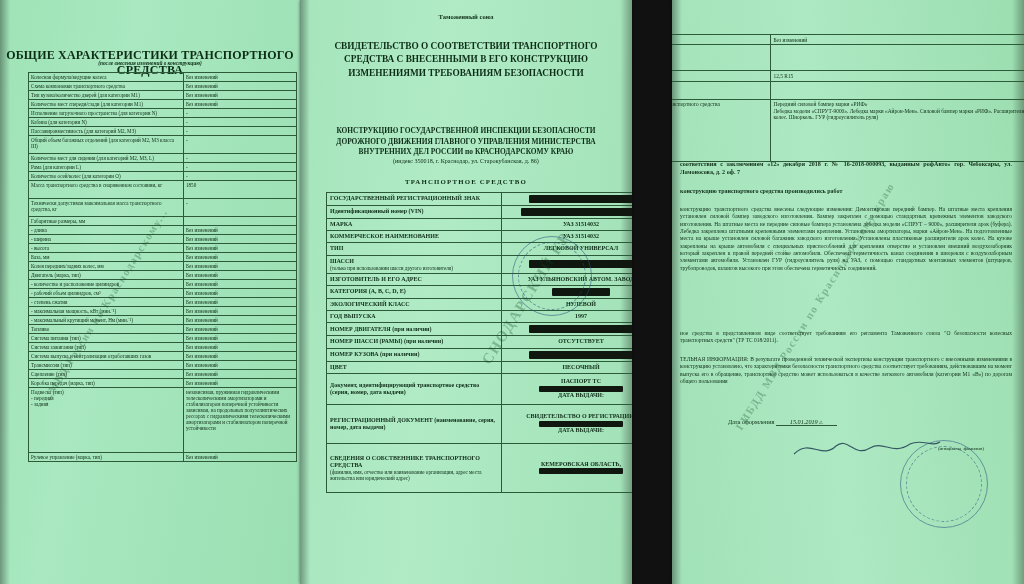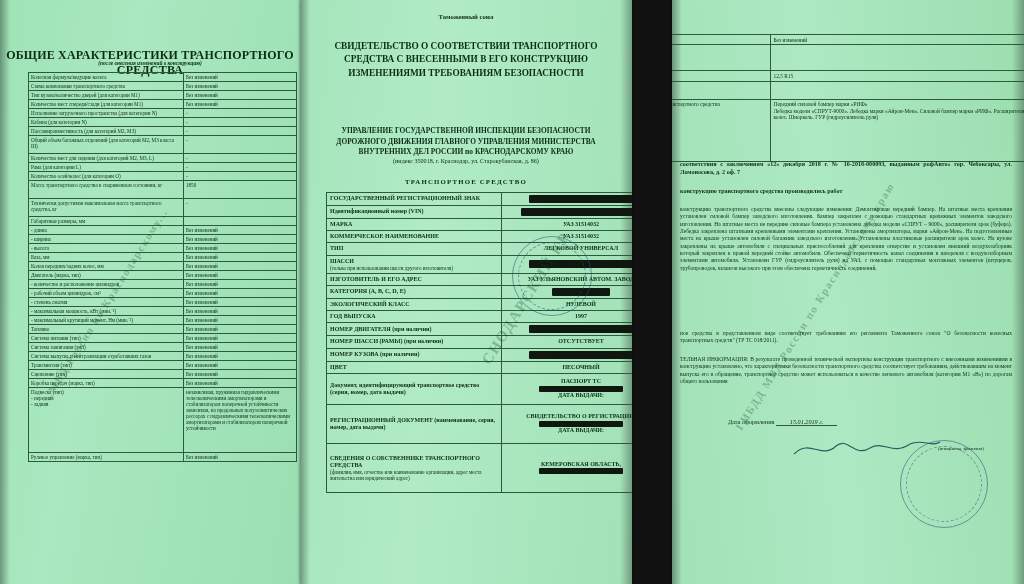--- a/index.html
+++ b/index.html
@@ -334,21 +334,21 @@
 
     <div class="wm diag-wm" style="left:-10px; top:300px;">...МВД России по Краснодарскому...</div>
   </div>
 
   <div class="sheet mid">
     <div class="edge-shadow-l"></div>
     <div class="edge-shadow-r"></div>
 
     <div class="t ttl m-union">Таможенный союз</div>
     <div class="t ttl m-h1">СВИДЕТЕЛЬСТВО О СООТВЕТСТВИИ ТРАНСПОРТНОГО СРЕДСТВА С ВНЕСЕННЫМИ В ЕГО КОНСТРУКЦИЮ ИЗМЕНЕНИЯМИ ТРЕБОВАНИЯМ БЕЗОПАСНОСТИ</div>
-    <div class="t ttl m-h2">УПРАВЛЕНИЕ ГОСУДАРСТВЕННОЙ ИНСПЕКЦИИ БЕЗОПАСНОСТИ ДОРОЖНОГО ДВИЖЕНИЯ ГЛАВНОГО УПРАВЛЕНИЯ МИНИСТЕРСТВА ВНУТРЕННИХ ДЕЛ РОССИИ по КРАСНОДАРСКОМУ КРАЮ</div>
+    <div class="t ttl m-h2">КОНСТРУКЦИЮ ГОСУДАРСТВЕННОЙ ИНСПЕКЦИИ БЕЗОПАСНОСТИ ДОРОЖНОГО ДВИЖЕНИЯ ГЛАВНОГО УПРАВЛЕНИЯ МИНИСТЕРСТВА ВНУТРЕННИХ ДЕЛ РОССИИ по КРАСНОДАРСКОМУ КРАЮ</div>
     <div class="t ttl m-h2b">(индекс 350018, г. Краснодар, ул. Старокубанская, д. 86)</div>
     <div class="t ttl m-h3">ТРАНСПОРТНОЕ СРЕДСТВО</div>
 
     <table class="cert">
       <tbody>
           <tr>
         <td class="k">ГОСУДАРСТВЕННЫЙ РЕГИСТРАЦИОННЫЙ ЗНАК</td>
         <td class="v"><span class="redact w3 tall"></span></td>
       </tr>
       <tr>

